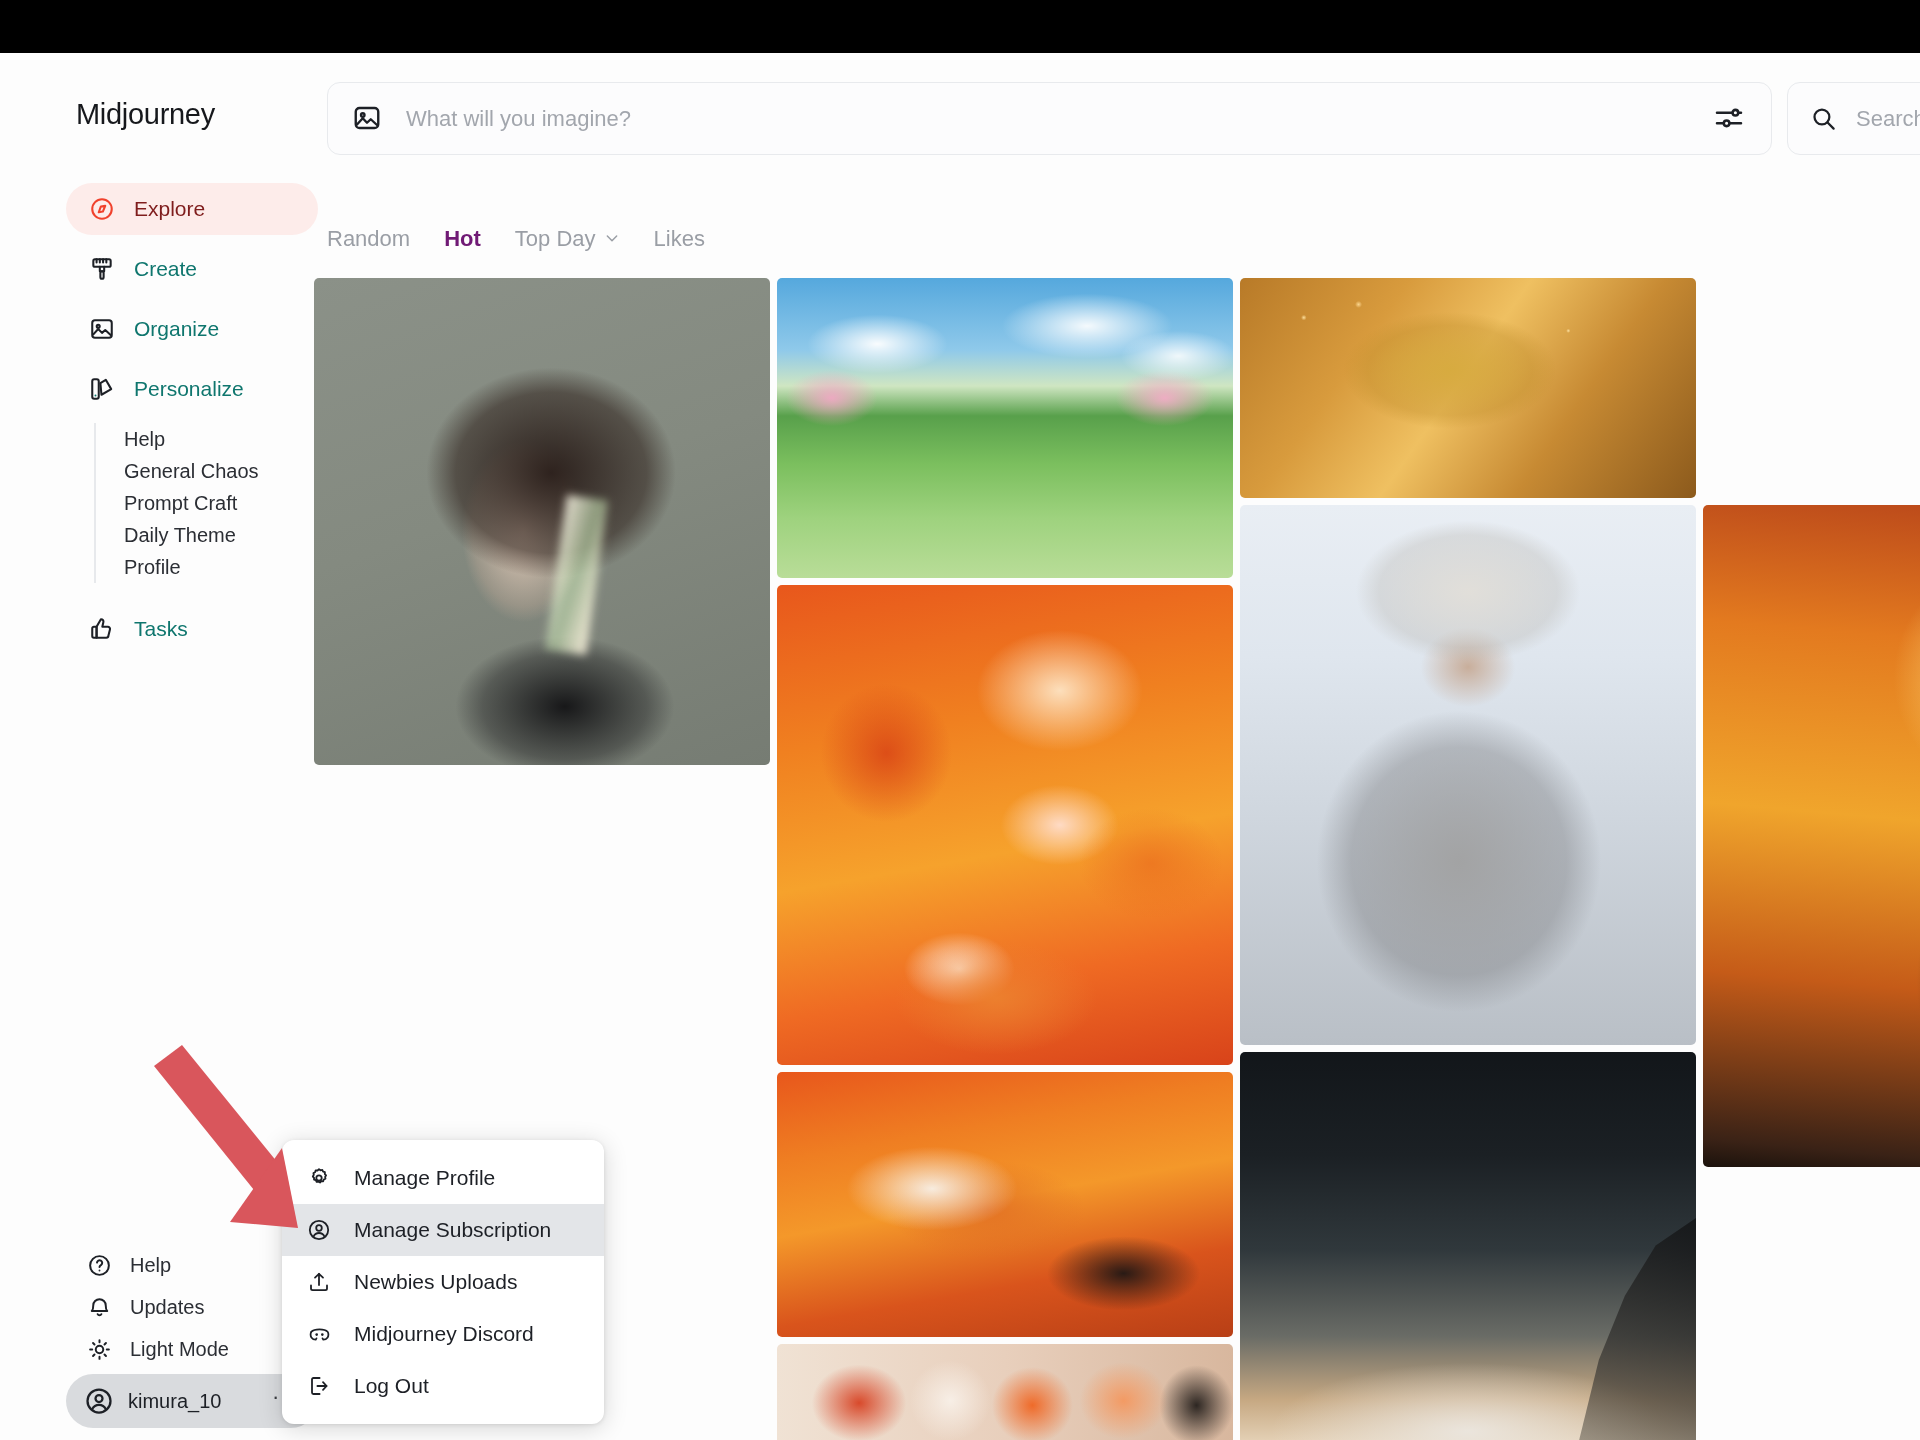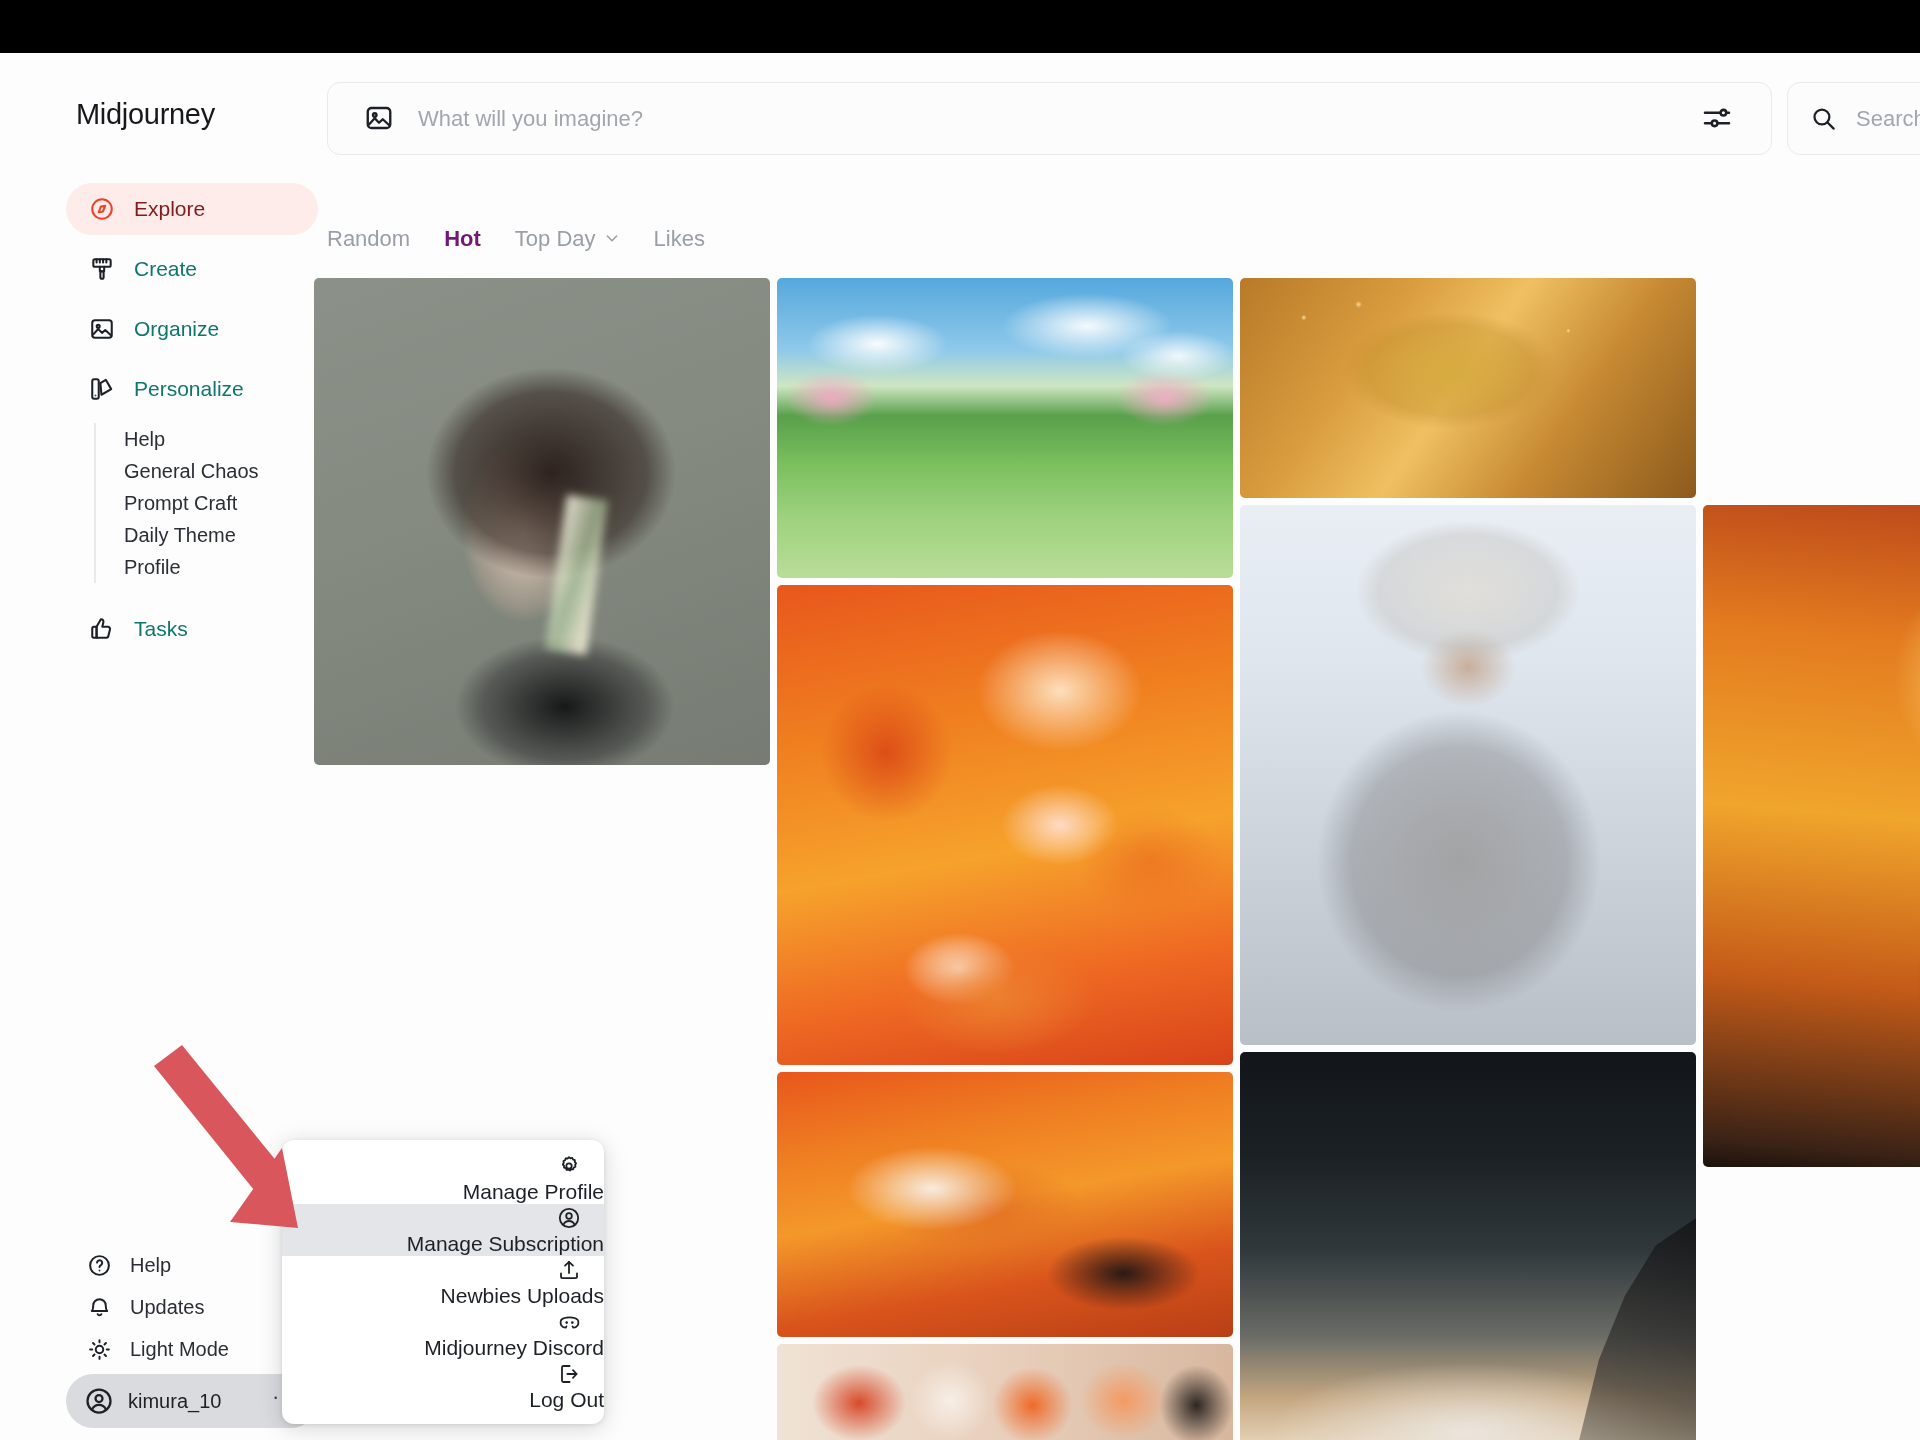--- a/index.html
+++ b/index.html
@@ -81,21 +81,21 @@
   .user-dots { font-size: 22px; color: #3a3d42; letter-spacing: 2px; padding-bottom: 8px; }
 
   
   .prompt-bar {
     position: absolute; top: 82px; left: 327px;
     width: 1445px; height: 73px;
     background: #fcfcfd;
     border: 1px solid #e8eaed;
     border-radius: 13px;
     display: flex; align-items: center;
-    padding: 0 36px;
+    padding: 0 24px;
   }
   .prompt-bar .img-ico { width: 32px; height: 32px; margin-right: 22px; flex-shrink: 0; }
   .prompt-input {
     flex: 1; border: none; outline: none; background: transparent;
     font-size: 22px; color: #1d2026;
     font-family: "Liberation Sans", sans-serif;
   }
   .prompt-input::placeholder { color: #a2a6ad; }
   .settings-btn { width: 34px; height: 34px; flex-shrink: 0; }
 
@@ -240,24 +240,24 @@
     position: absolute;
     left: 282px; top: 1140px;
     width: 322px;
     background: #ffffff;
     border-radius: 12px;
     box-shadow: 0 4px 24px rgba(0,0,0,0.16), 0 1px 4px rgba(0,0,0,0.10);
     padding: 12px 0 12px 0;
     z-index: 40;
   }
   .ctx-item {
-    display: flex; align-items: flex-end;
+    display: flex; align-items: center;
     height: 52px;
     padding-left: 22px;
-    font-size: 21px; color: #1d2026; flex-direction: column;
+    font-size: 21px; color: #1d2026;
   }
   .ctx-item.hover { background: #e3e5e8; }
   .ctx-item .ico { width: 30px; height: 28px; margin-right: 20px; display: flex; align-items: center; justify-content: center; }
   .ctx-item .ico svg { stroke: #1d2026; }
 
   
   .arrow { position: absolute; left: 130px; top: 1040px; width: 220px; height: 210px; z-index: 50; pointer-events: none; }
 </style>
 </head>
 <body>

